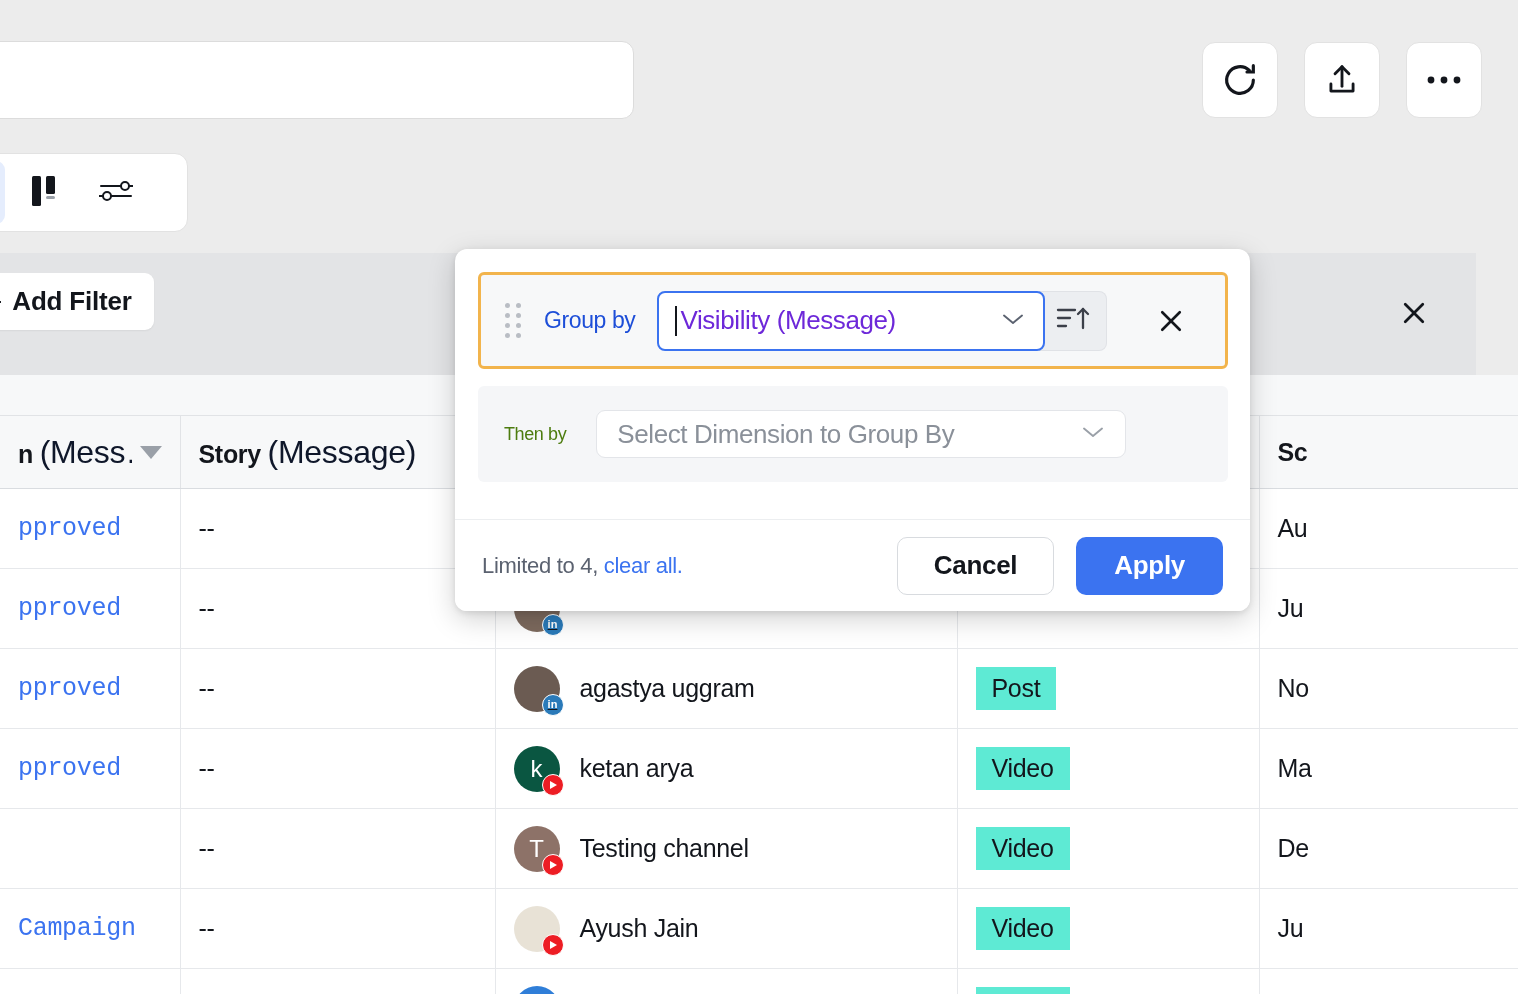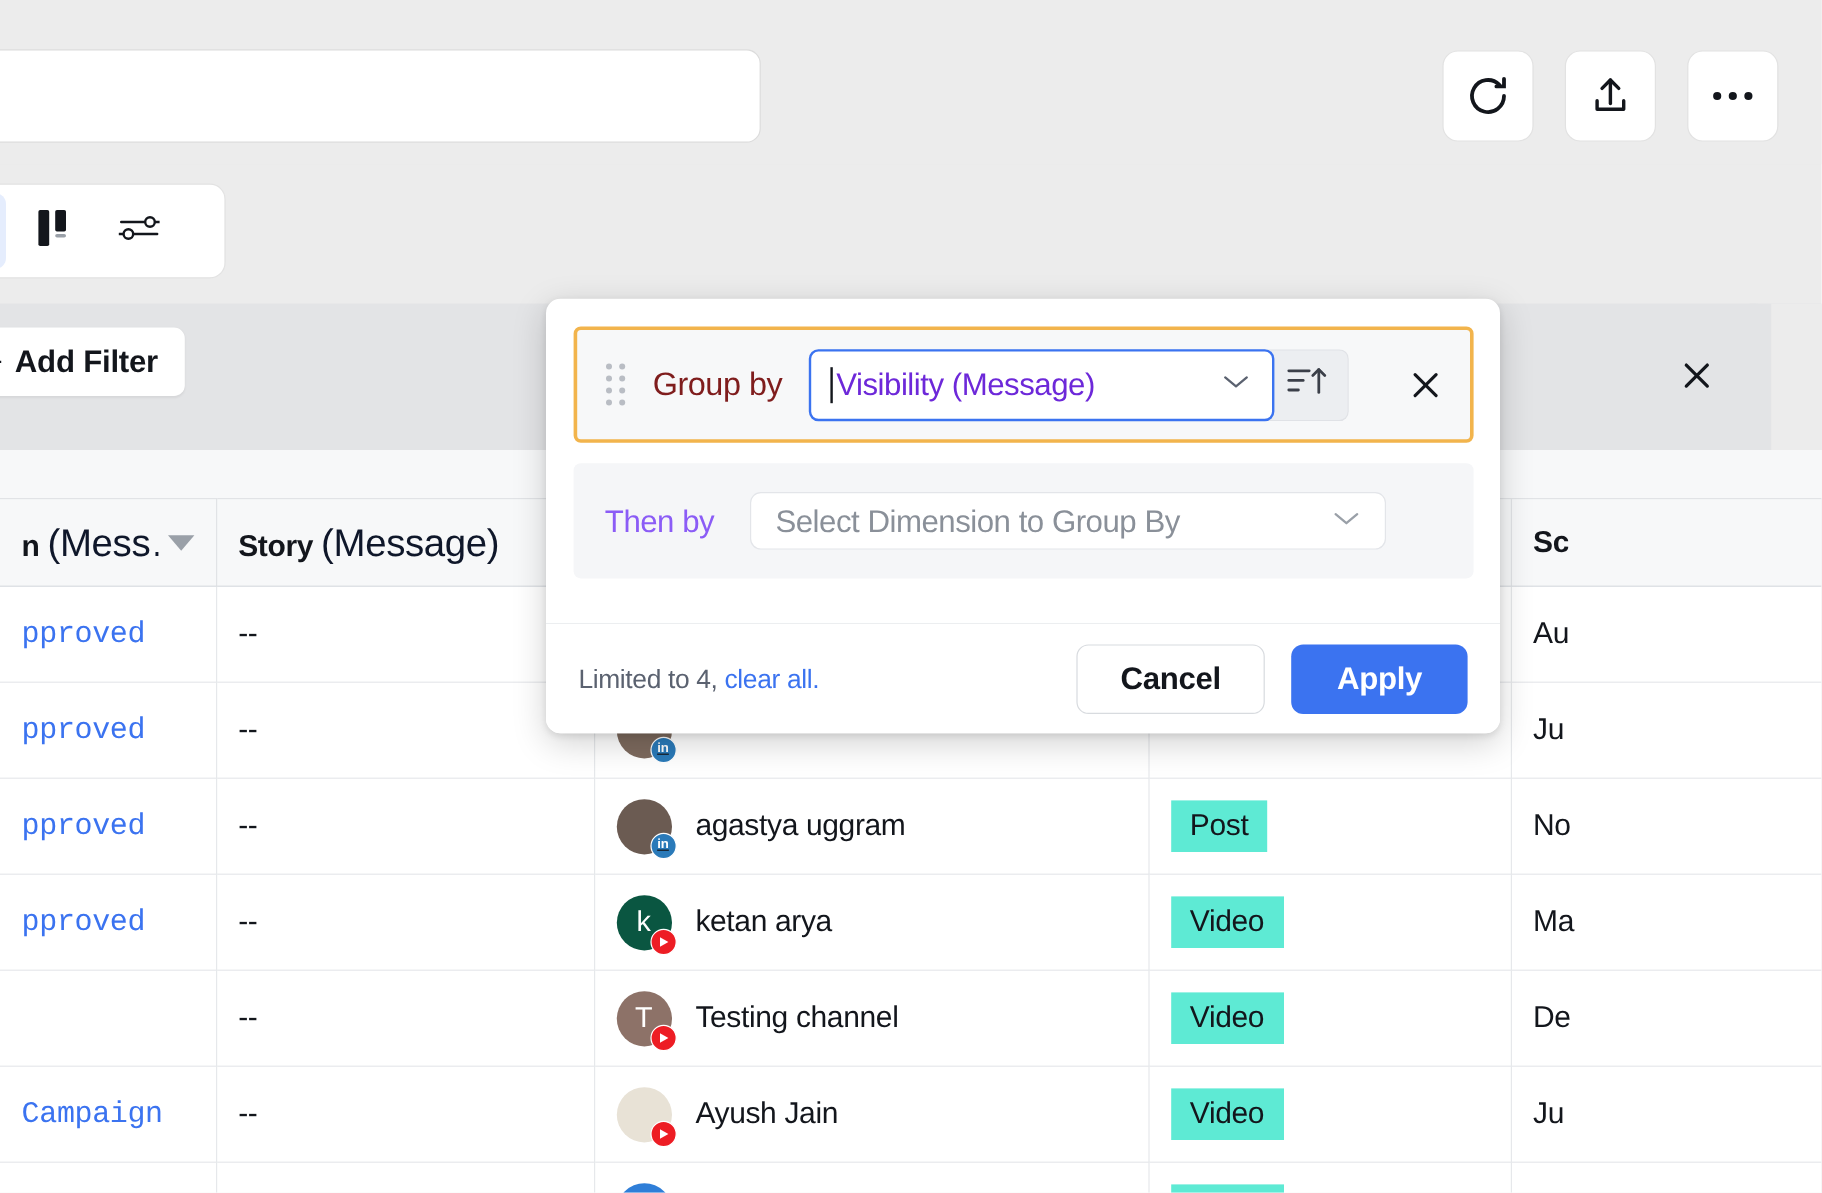--- a/index.html
+++ b/index.html
@@ -321,22 +321,22 @@
     gap: 4px 5px;
     flex: none;
   }
   .drag-dots i {
     width: 5px; height: 5px;
     border-radius: 50%;
     background: #b9bdc4;
     display: block;
   }
   .gb-label {
-    font-size: 27px;
-    color: #7f1d1d;
+    font-size: 23px;
+    color: #1d4ed8;
     letter-spacing: -0.4px;
     white-space: nowrap;
   }
   .select-group {
     display: flex;
     align-items: stretch;
     flex: none;
   }
   .select-main {
     width: 388px;
@@ -392,22 +392,22 @@
     width: 750px; height: 96px;
     background: #f5f6f8;
     border-radius: 6px;
     display: flex;
     align-items: center;
     padding: 0 26px;
     gap: 30px;
     z-index: 5;
   }
   .tb-label {
-    font-size: 26px;
-    color: #8b5cf6;
+    font-size: 18px;
+    color: #4d7c0f;
     letter-spacing: -0.4px;
     white-space: nowrap;
   }
   .tb-select {
     width: 530px;
     height: 48px;
     background: #ffffff;
     border: 1px solid #e3e5e9;
     border-radius: 9px;
     display: flex;

